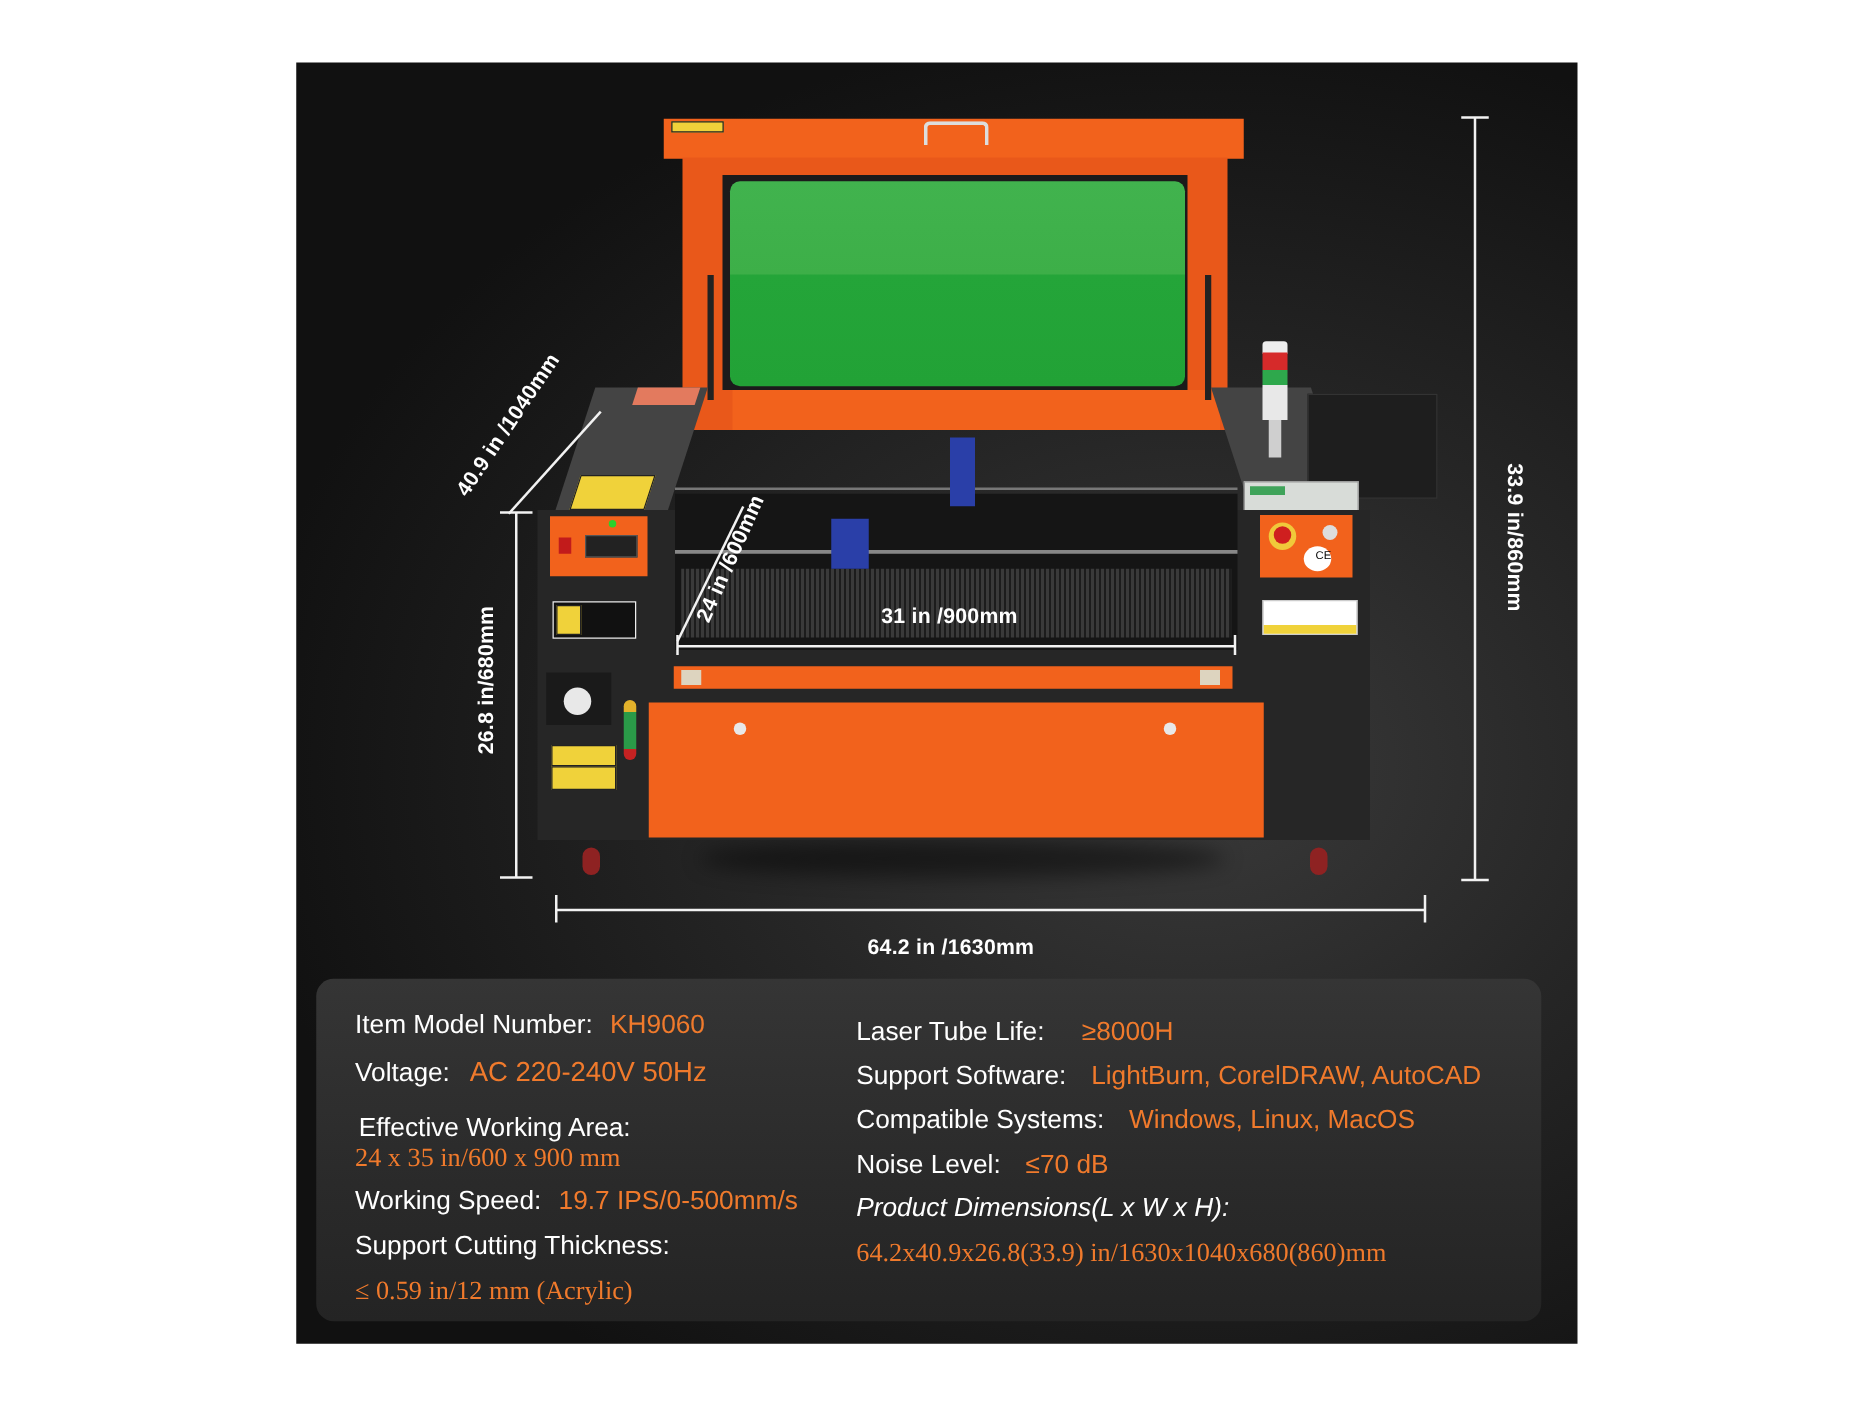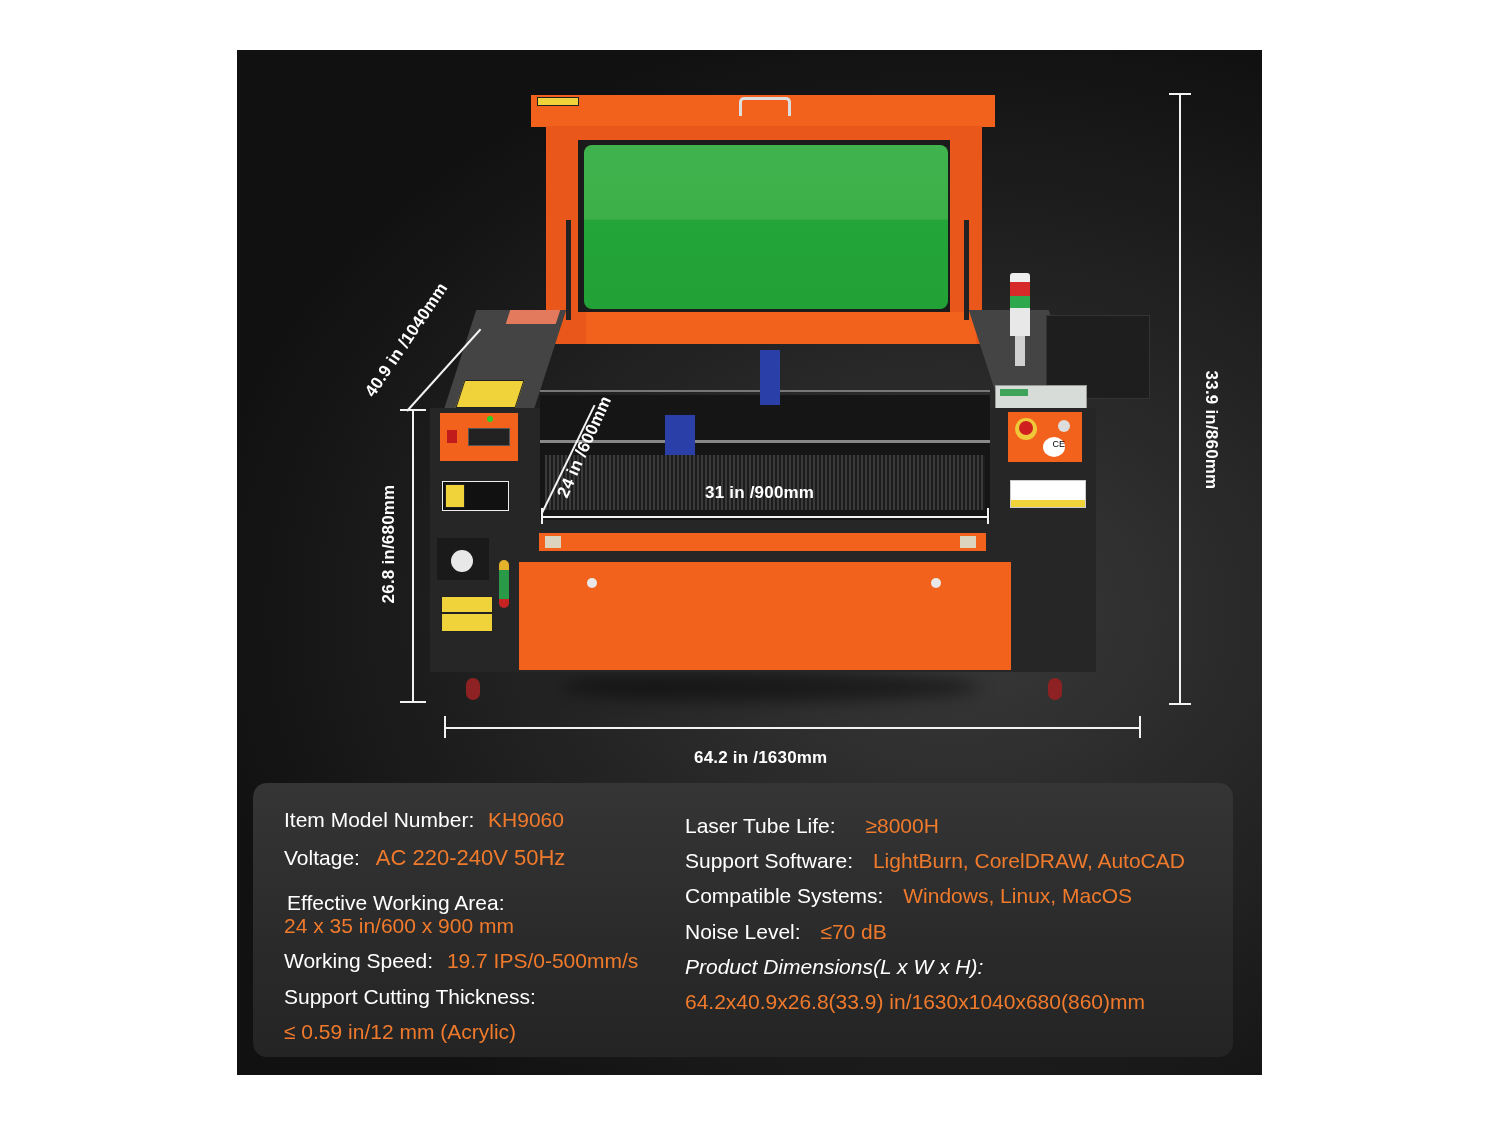--- a/index.html
+++ b/index.html
@@ -13,21 +13,21 @@
   .vert{transform-origin:center center;}
   
   .orange{background:#f2621c;}
   .dark{background:#2b2b2b;}
   .label-yellow{background:#f0d23a;border:1px solid #222;}
   
   .specbox{position:absolute;left:253px;top:783px;width:980px;height:274px;border-radius:14px;
     background:linear-gradient(180deg,#353535 0%,#2a2a2a 60%,#242424 100%);}
   .spec-line{position:absolute;font-size:21px;color:#ffffff;white-space:nowrap;}
   .spec-line .v{color:#f07a2c;}
-  .spec-val{position:absolute;font-size:21px;color:#f07a2c;white-space:nowrap;}
+  .spec-val{position:absolute;font-size:21px;color:#f07a2c;white-space:nowrap;font-family:Liberation Serif, serif;}
 </style>
 </head>
 <body>
 
 <div class="panel"></div>
 
 <div>
 
   <div class="abs" style="left:560px;top:672px;width:420px;height:30px;background:rgba(0,0,0,0.45);filter:blur(8px);border-radius:50%;"></div>
 

